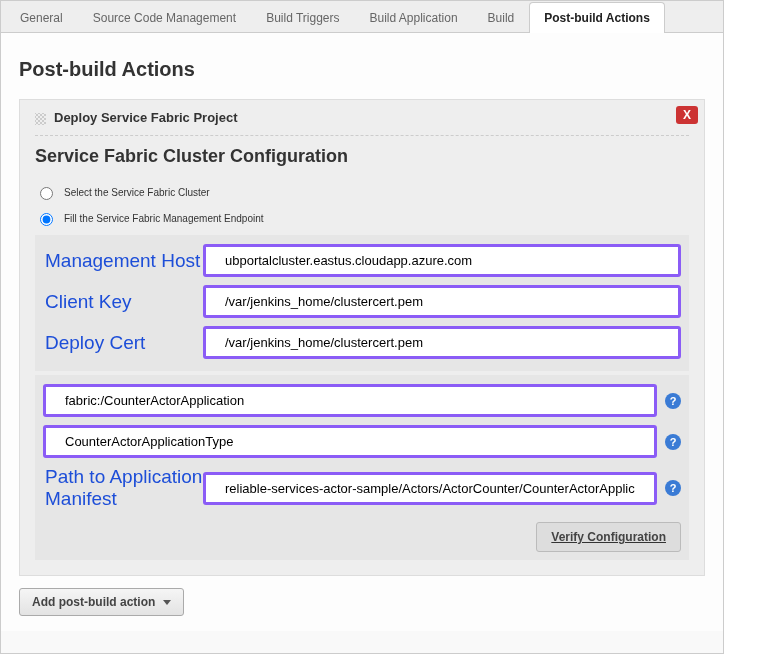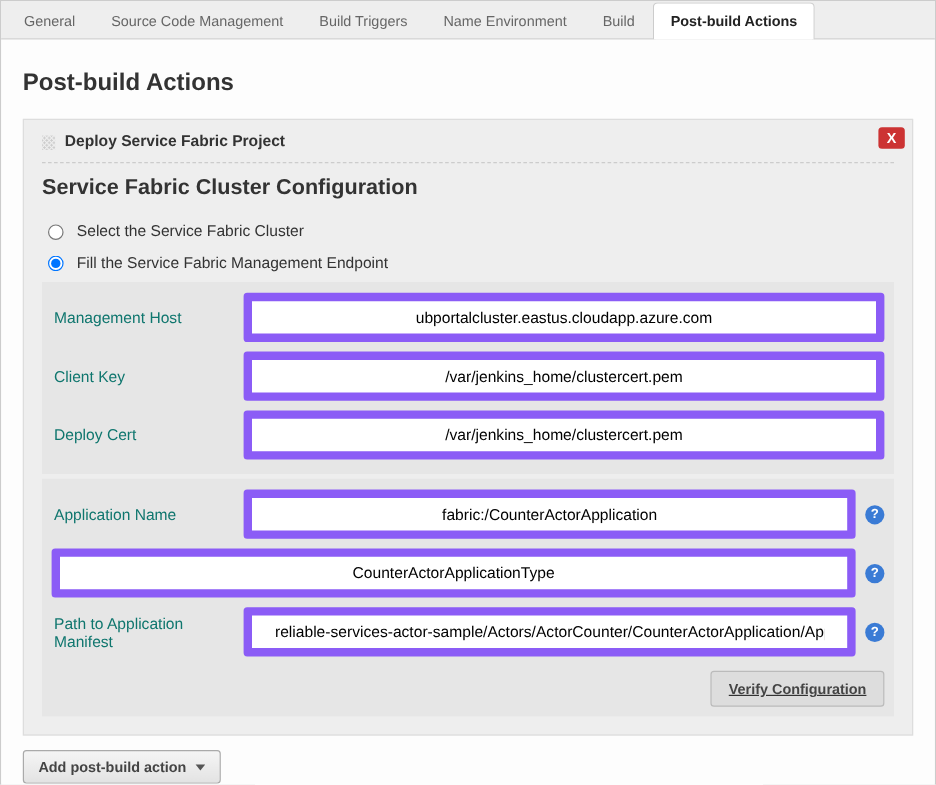--- a/index.html
+++ b/index.html
@@ -4,21 +4,21 @@
 <style>
 * { box-sizing: border-box; }
 body {
   margin: 0;
   font-family: -apple-system, BlinkMacSystemFont, "Segoe UI", Helvetica, Arial, sans-serif;
   font-size: 13px;
   background: #fff;
   color: #333;
 }
 .frame {
-  width: 780px;
+  width: 724px;
   height: 654px;
   border: 1px solid #ccc;
   background: #f9f9f9;
   position: relative;
 }
 .tabs {
   display: flex;
   background: #eee;
   border-bottom: 1px solid #ccc;
   padding-left: 4px;
@@ -96,48 +96,47 @@
   font-weight: bold;
   margin: 10px 0 12px 0;
 }
 .radio-row {
   display: flex;
   align-items: center;
   gap: 8px;
   padding: 5px 0;
 }
 .radio-row label {
-  font-size: 13px;
+  font-size: 10px;
   color: #333;
 }
 .subfields {
   background: #e6e6e6;
   padding: 5px 8px 8px 8px;
   margin-top: 4px;
 }
 .field-row {
   display: flex;
   align-items: center;
   padding: 4px 0;
 }
 .field-label {
   width: 160px;
   flex-shrink: 0;
-  font-size: 13px;
-  color: #0f766e;
+  font-size: 19px;
+  color: #1d4ed8;
   padding-left: 2px;
 }
 .field-row input[type="text"] {
   flex: 1;
   padding: 6px 19px;
-  border: 7px solid #8b5cf6;
+  border: 3px solid #8b5cf6;
   border-radius: 3px;
   font-size: 13px;
   min-width: 0;
-  text-align: center;
 }
 .help-icon {
   width: 16px;
   height: 16px;
   border-radius: 50%;
   background: #3a7bd5;
   color: #fff;
   font-weight: bold;
   font-size: 11px;
   display: flex;
@@ -219,21 +218,21 @@
 }
 </style>
 </head>
 <body>
 
 <div class="frame">
   <div class="tabs">
     <div class="tab">General</div>
     <div class="tab">Source Code Management</div>
     <div class="tab">Build Triggers</div>
-    <div class="tab">Name Environment</div>
+    <div class="tab">Build Application</div>
     <div class="tab">Build</div>
     <div class="tab active">Post-build Actions</div>
   </div>
 
   <div class="content">
     <h1 class="page-title">Post-build Actions</h1>
 
     <div class="panel">
       <div class="close-x">X</div>
       <div class="panel-header">
@@ -263,21 +262,20 @@
         </div>
         <div class="field-row">
           <div class="field-label">Deploy Cert</div>
           <input type="text" value="/var/jenkins_home/clustercert.pem" style="">
         </div>
       </div>
 
 
       <div class="subfields">
         <div class="field-row">
-          <div class="field-label">Application Name</div>
           <input type="text" value="fabric:/CounterActorApplication" style="">
           <div class="help-icon">?</div>
         </div>
         <div class="field-row">
           <input type="text" value="CounterActorApplicationType" style="">
           <div class="help-icon">?</div>
         </div>
         <div class="field-row">
           <div class="field-label">Path to Application Manifest</div>
           <input type="text" value="reliable-services-actor-sample/Actors/ActorCounter/CounterActorApplication/ApplicationManifest.xml" style="">

